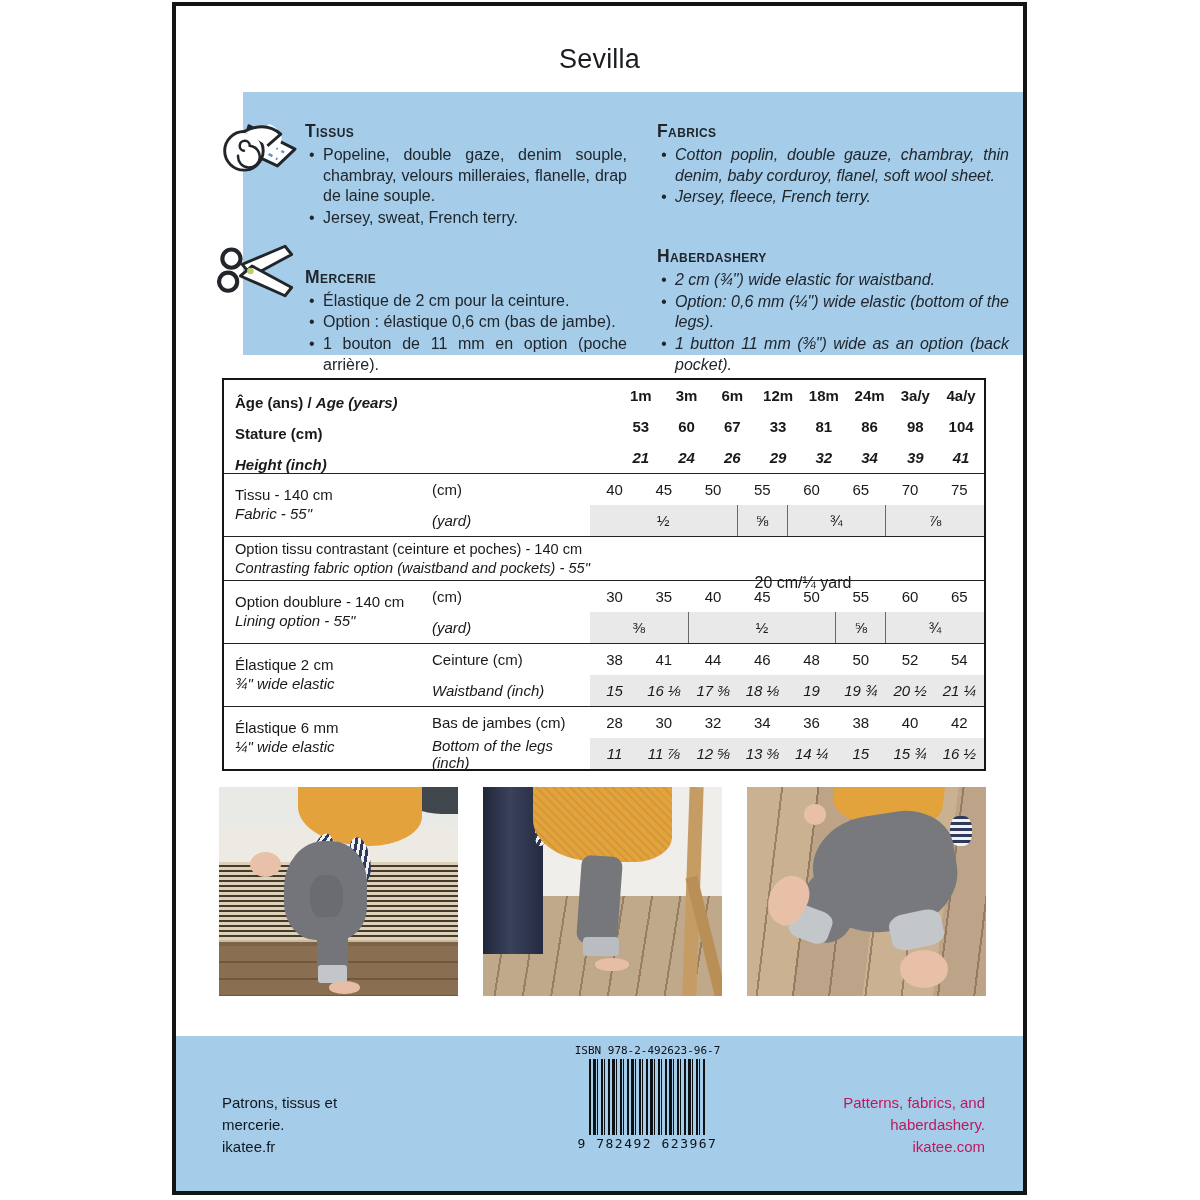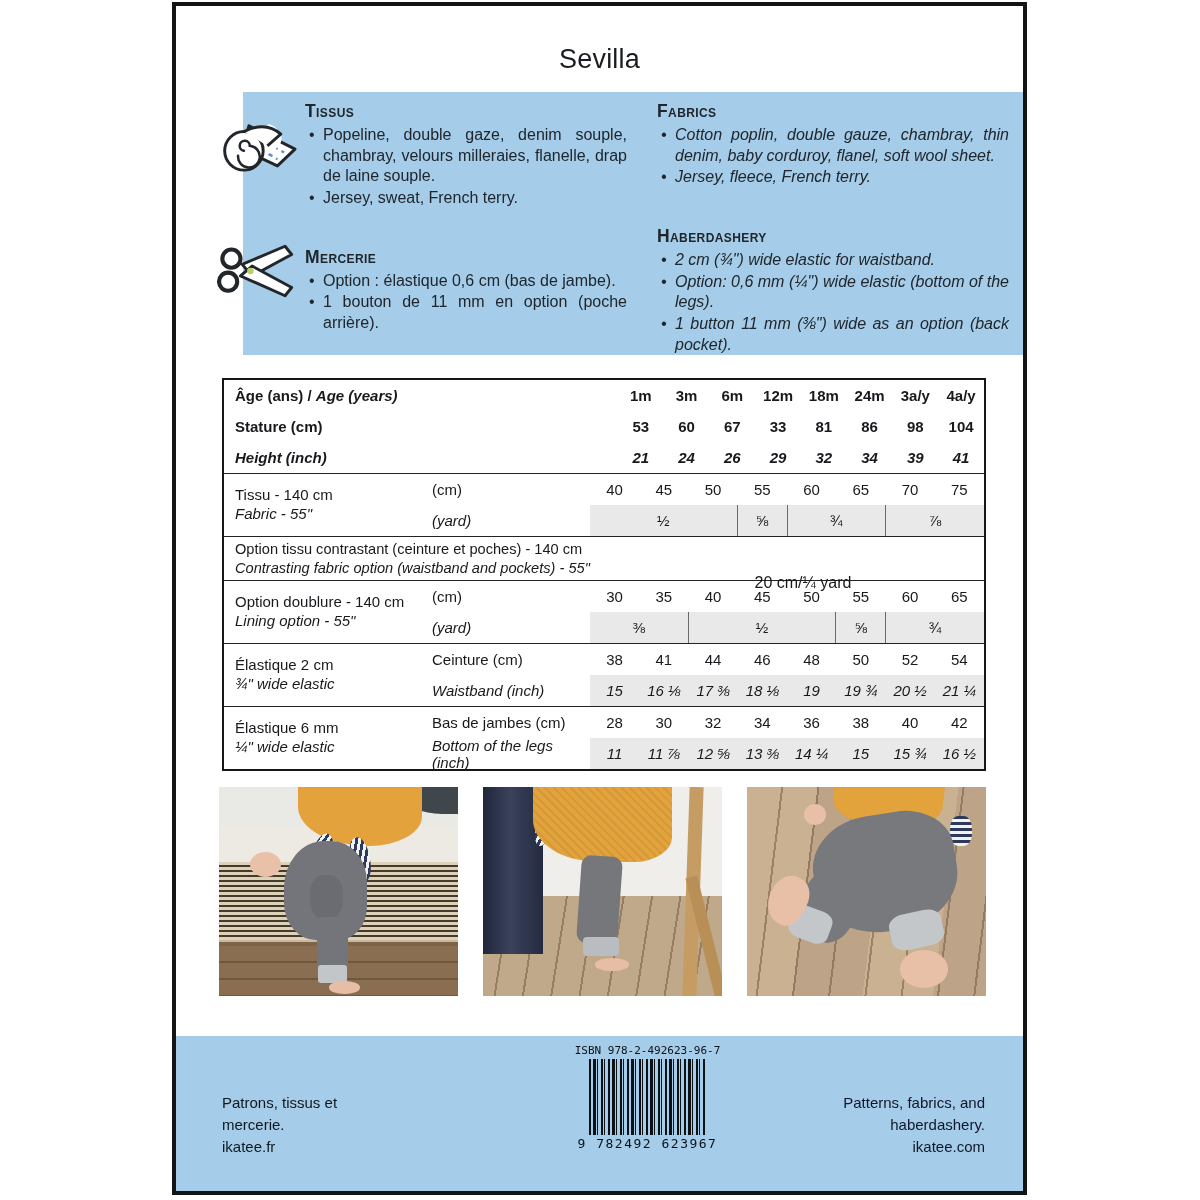--- a/index.html
+++ b/index.html
@@ -9,35 +9,35 @@
         border:4px solid #141414;background:#fff;}
   
   .title{margin-top:38px;text-align:center;font-size:27px;font-weight:400;
          color:#191c20;letter-spacing:.2px;}
   
   .info-box{position:absolute;left:67px;right:0;top:86px;height:263px;
             background:var(--accent-blue,#a5cce8);}
   .icon{position:absolute;left:-26px;}
   .icon.roll{top:22px;}
   .icon.scissors{top:146px;}
-  .col{position:absolute;top:8px;font-size:16px;line-height:1.3;color:#20262c;}
+  .col{position:absolute;top:28px;font-size:16px;line-height:1.3;color:#20262c;}
   .col-fr{left:62px;width:322px;}
   .col-en{left:414px;width:352px;font-style:italic;}
   .sec-heading{font-variant:small-caps;font-weight:700;font-size:17.5px;
                letter-spacing:.4px;margin:0 0 2px 0;font-style:normal;}
   .col-en .sec-heading{font-style:normal;}
   .gap{height:36px;}
   ul.ilist{margin:0;padding:0;list-style:none;text-align:justify;}
   ul.ilist li{position:relative;padding-left:18px;margin:0 0 1px 0;}
   ul.ilist li::before{content:"\2022";position:absolute;left:4px;}
   
   .size-table{position:absolute;left:46px;top:372px;width:764px;
               border:2px solid #161616;font-size:15px;color:#17191c;
               box-sizing:border-box;}
-  .hrow{display:flex;align-items:center;height:31px;gap:28px;}
+  .hrow{display:flex;align-items:flex-end;height:31px;gap:28px;}
   .c-label2{width:366px;padding-left:11px;box-sizing:border-box;}
   .vals{flex:1;display:flex;align-self:stretch;}
   .vals > span{flex:1 1 0;display:flex;align-items:center;justify-content:center;}
   .vals.gray{background:var(--band-gray,#e9e9e9);}
   .vals.merged > span + span{border-left:1px solid #6a6a6a;}
   .grow{display:flex;border-top:1.5px solid #232323;}
   .c-label{width:208px;padding-left:11px;box-sizing:border-box;display:flex;
            flex-direction:column;justify-content:center;line-height:1.25;}
   .rightpart{flex:1;display:flex;flex-direction:column;}
   .subrow{display:flex;height:31px;}
@@ -112,21 +112,21 @@
       border-radius:30%;transform:rotate(-12deg);}
   .p3 .foot1{left:9%;top:42%;width:16%;height:24%;background:#e8bfa7;
       border-radius:50% 50% 40% 60%;transform:rotate(30deg);}
   .p3 .foot2{left:64%;top:78%;width:20%;height:18%;background:#e8bfa7;border-radius:50%;}
   .p3 .hand{left:24%;top:8%;width:9%;height:10%;background:#e8bfa7;border-radius:50%;}
   
   .footer{position:absolute;left:0;right:0;bottom:0;height:155px;
           background:var(--accent-blue,#a5cce8);}
   .f-left{position:absolute;left:46px;top:56px;font-size:15px;line-height:22px;color:#10181f;}
   .f-right{position:absolute;right:38px;top:56px;text-align:right;font-size:15px;
-           line-height:22px;color:#0f172a;}
+           line-height:22px;color:#be185d;}
   .barcode{position:absolute;left:50%;top:8px;transform:translateX(-50%);
            width:160px;text-align:center;color:#0d1117;margin-left:48px;}
   .isbn{font-family:"DejaVu Sans Mono",monospace;font-size:11px;white-space:nowrap;}
   .bars{margin:2px auto 0;width:118px;height:76px;
     background:repeating-linear-gradient(90deg,#0e1116 0 2px,transparent 2px 4px,
       #0e1116 4px 7px,transparent 7px 8px,#0e1116 8px 9px,transparent 9px 12px,
       #0e1116 12px 14px,transparent 14px 15px,#0e1116 15px 16px,transparent 16px 19px);}
   .bnum{font-family:"DejaVu Sans Mono",monospace;font-size:13px;letter-spacing:1.5px;
         margin-top:1px;white-space:nowrap;}
 </style>
@@ -161,20 +161,21 @@
 
     <div class="col col-fr">
       <div class="sec-heading">Tissus</div>
       <ul class="ilist">
           <li>Popeline, double gaze, denim souple, chambray, velours milleraies, flanelle, drap de laine souple.</li>
           <li>Jersey, sweat, French terry.</li>
         </ul>
       <div class="gap"></div>
       <div class="sec-heading">Mercerie</div>
       <ul class="ilist">
+          <li>Élastique de 2 cm pour la ceinture.</li>
           <li>Option : élastique 0,6 cm (bas de jambe).</li>
           <li>1 bouton de 11 mm en option (poche arrière).</li>
         </ul>
     </div>
 
     <div class="col col-en">
       <div class="sec-heading">Fabrics</div>
       <ul class="ilist">
           <li>Cotton poplin, double gauze, chambray, thin denim, baby corduroy, flanel, soft wool sheet.</li>
           <li>Jersey, fleece, French terry.</li>

